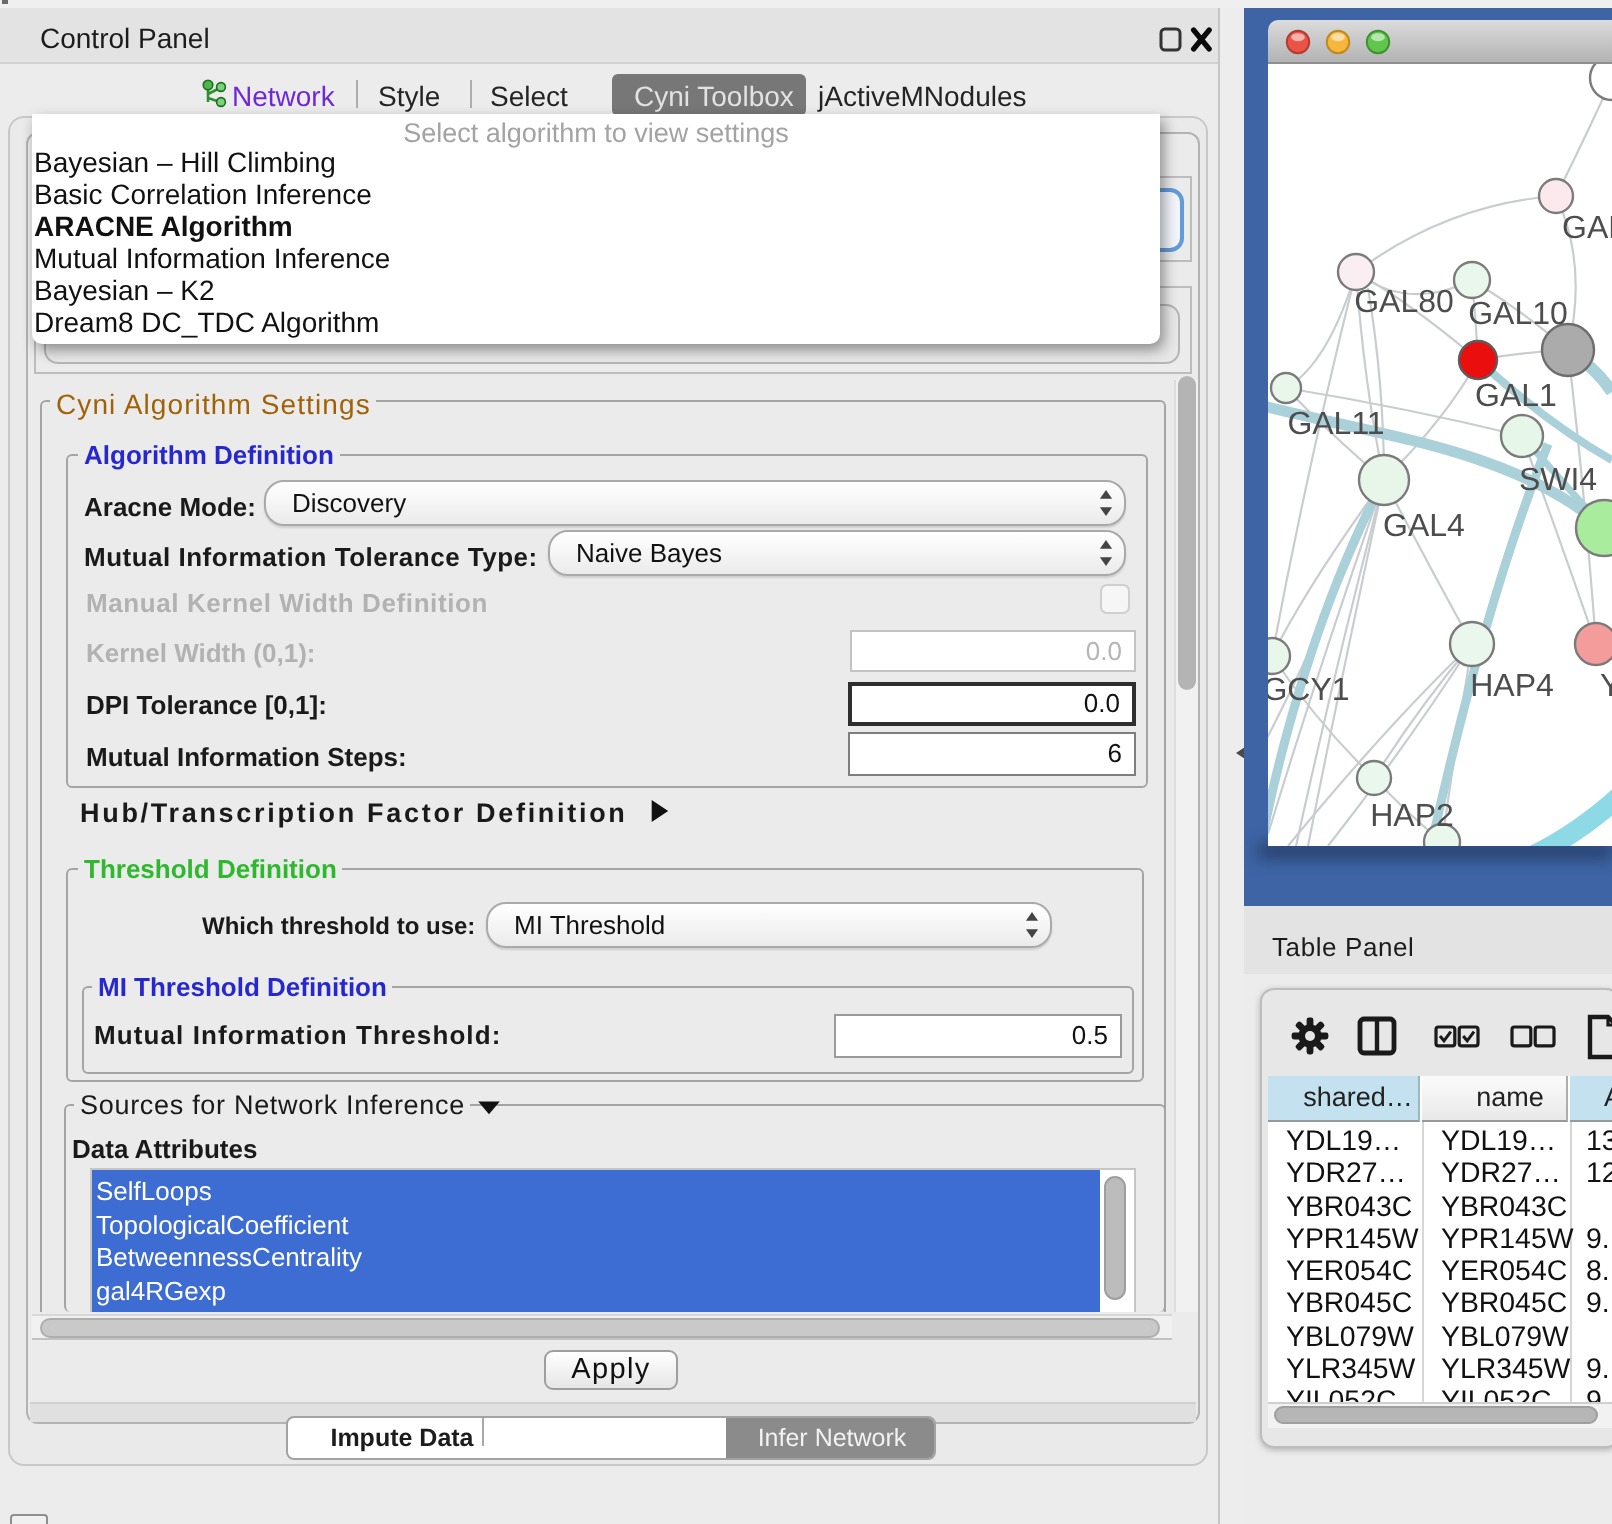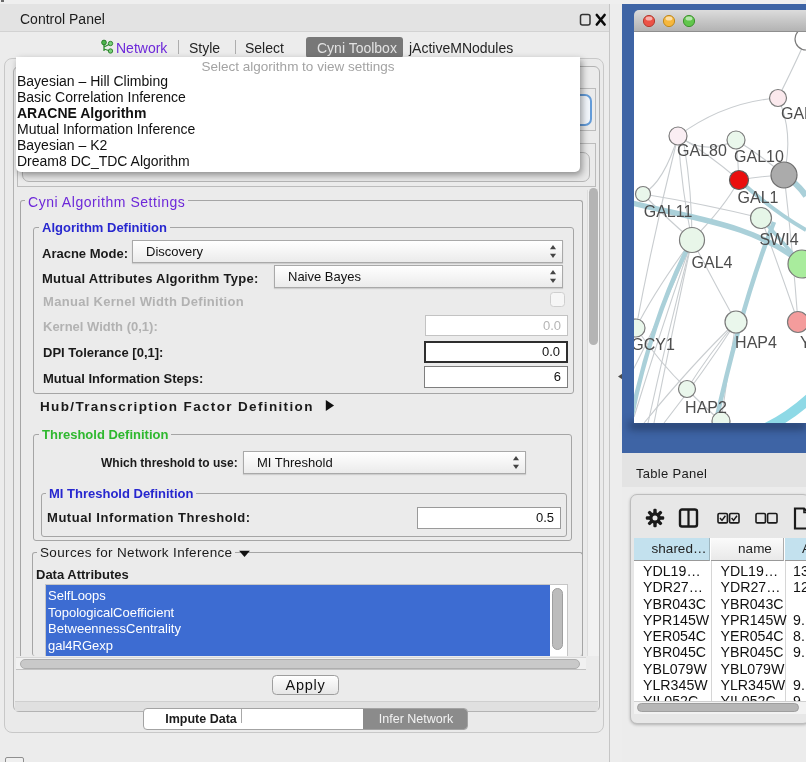--- a/index.html
+++ b/index.html
@@ -2,21 +2,21 @@
 <html><head>
 <meta charset="utf-8">
 <style>
   * { margin:0; padding:0; box-sizing:border-box; }
   html,body { width:806px; height:762px; }
   body { position:relative; overflow:hidden; background:#ececec;
          font-family:"Liberation Sans", sans-serif; font-size:13px; color:#1a1a1a; }
   .abs { position:absolute; }
   .b { font-weight:bold; }
   .gray { color:#b2b2b2; }
-  .combo { position:absolute; border:1px solid #a9a9a9; border-radius:0;
+  .combo { position:absolute; border:1px solid #a9a9a9; border-radius:10px;
            background:linear-gradient(#ffffff,#f6f6f6 45%,#ebebeb);
            box-shadow:0 1px 1px rgba(0,0,0,0.12); }
   .combo .ct { position:absolute; left:13px; top:3px; font-size:13px; color:#111; }
   .field { position:absolute; background:#fff; font-size:13px; color:#111; text-align:right; padding-right:6px; }
   .gbox { position:absolute; border:1px solid #a5a5a5; border-radius:3px; }
   .gtitle { position:absolute; background:#ebebeb; padding:0 3px; font-size:13px; white-space:nowrap; }
 </style>
 </head>
 <body>
 
@@ -54,35 +54,35 @@
 
 <div class="abs" style="left:20px;top:88px;width:576px;height:43px;border:1px solid #bcbcbc;background:#ebebeb;"></div>
 <div class="abs" style="left:24px;top:94px;width:568px;height:32px;border:2px solid #639bd8;border-radius:7px;background:#f2f6fb;"></div>
 <div class="abs" style="left:17px;top:143px;width:579px;height:44px;border:1px solid #bcbcbc;background:#ebebeb;"></div>
 <div class="abs" style="left:22px;top:152px;width:568px;height:30px;border:1px solid #b5b5b5;border-radius:7px;background:#e8e8e8;"></div>
 
 <div class="abs" style="left:587px;top:190px;width:12px;height:466px;background:#f1f1f1;border-left:1px solid #dcdcdc;"></div>
 <div class="abs" style="left:588.5px;top:188px;width:9px;height:157px;background:#b4b4b4;border-radius:5px;"></div>
 
 <div class="gbox" style="left:20px;top:200px;width:563px;height:456px;border-bottom:none;border-bottom-left-radius:0;border-bottom-right-radius:0;"></div>
-<div class="gtitle" style="left:25px;top:194px;color:#6d28d9;font-size:14px;letter-spacing:0.55px;">Cyni Algorithm Settings</div>
+<div class="gtitle" style="left:25px;top:194px;color:#a16207;font-size:14px;letter-spacing:0.55px;">Cyni Algorithm Settings</div>
 
 <div class="gbox" style="left:33px;top:227px;width:541px;height:167px;"></div>
 <div class="gtitle b" style="left:39px;top:220px;color:#2727cf;">Algorithm Definition</div>
 
 <div class="abs b" style="left:42px;top:246px;">Aracne Mode:</div>
 <div class="combo" style="left:132px;top:240px;width:431px;height:23px;">
   <span class="ct">Discovery</span>
   <svg style="position:absolute;right:5px;top:4px;" width="8" height="13" viewBox="0 0 9 15">
     <path d="M4.5 0 L8 5 L1 5 Z" fill="#444"></path>
       <path d="M4.5 15 L8 10 L1 10 Z" fill="#444"></path>
   </svg>
 </div>
 
-<div class="abs b" style="left:42px;top:271px;letter-spacing:0.25px;">Mutual Attributes Algorithm Type:</div>
+<div class="abs b" style="left:42px;top:271px;letter-spacing:0.25px;">Mutual Information Tolerance Type:</div>
 <div class="combo" style="left:274px;top:265px;width:289px;height:23px;">
   <span class="ct">Naive Bayes</span>
   <svg style="position:absolute;right:5px;top:4px;" width="8" height="13" viewBox="0 0 9 15">
     <path d="M4.5 0 L8 5 L1 5 Z" fill="#444"></path>
       <path d="M4.5 15 L8 10 L1 10 Z" fill="#444"></path>
   </svg>
 </div>
 
 <div class="abs b gray" style="left:43px;top:294px;letter-spacing:0.3px;">Manual Kernel Width Definition</div>
 <div class="abs" style="left:550px;top:292px;width:15px;height:15px;border:1px solid #cfcfcf;border-radius:3.5px;background:#f6f6f6;"></div>

